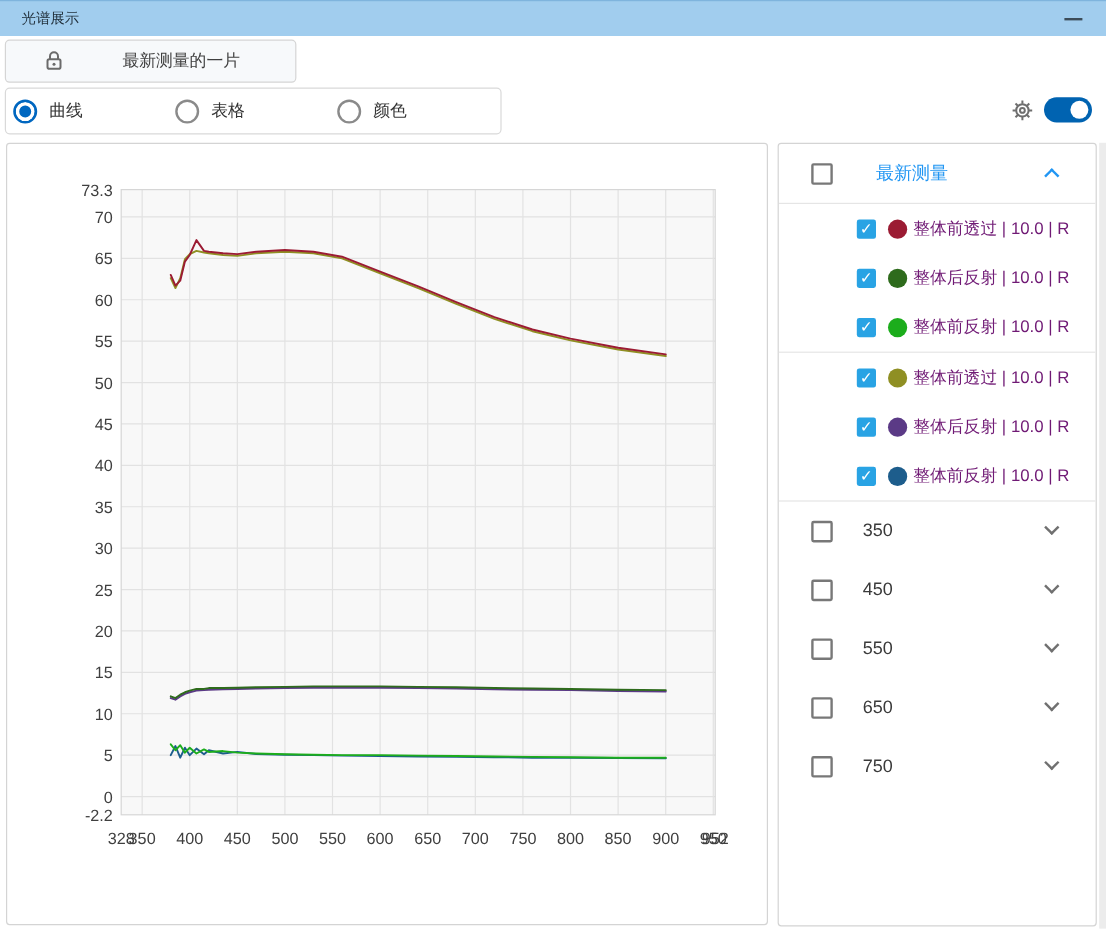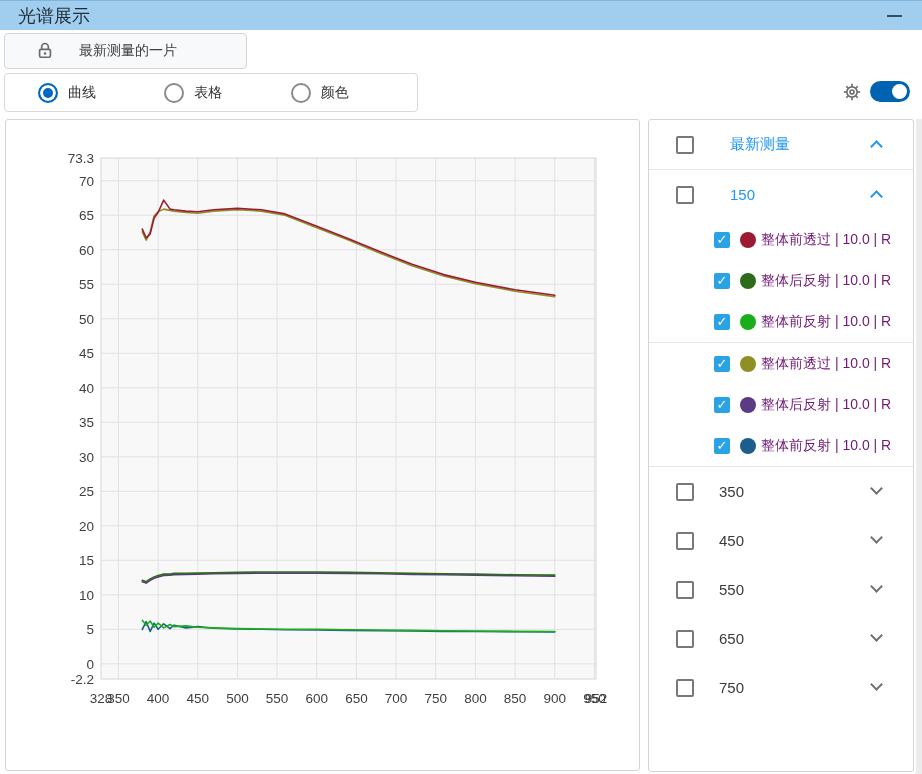--- a/index.html
+++ b/index.html
@@ -8,39 +8,39 @@
     font-family:"Liberation Sans", sans-serif;
     background:#ffffff; position:relative; overflow:hidden;
     color:#333;
   }
   
   .titlebar {
     position:absolute; left:0; top:0; width:922px; height:30px;
     background:#a1cdee; display:flex; align-items:center;
     border-top:1px solid #7fb4dd;
   }
-  .titlebar .title { margin-left:18px; font-size:18px; color:#1f2d38; }
+  .titlebar .title { margin-left:18px; font-size:12px; color:#1f2d38; }
   .min-btn {
     position:absolute; right:8px; top:0; width:40px; height:30px;
     display:flex; align-items:center; justify-content:center; cursor:pointer;
   }
   .min-btn .dash { width:15px; height:2px; background:#3c4c59; }
   
   .sample-tab {
     position:absolute; left:4px; top:33px; width:243px; height:36px;
     background:#f7f9fb; border:1px solid #d5d5d5; border-radius:4px;
-    display:flex; align-items:center; cursor:pointer;
+    display:flex; align-items:center; cursor:pointer;gap:23px;
   }
   .sample-tab .lock { margin-left:30px; width:20px; height:20px; }
   .sample-tab .tab-label { margin-left:24px; font-size:14px; color:#3f3f3f; }
   
   .radio-card {
     position:absolute; left:4px; top:73px; width:414px; height:39px;
     background:#fff; border:1px solid #d9d9d9; border-radius:4px;
-    display:flex; align-items:center; padding-left:33px;
+    display:flex; align-items:center; padding-left:6px;
   }
   .radio-item { display:flex; align-items:center; width:135px; cursor:pointer; }
   .radio {
     width:20px; height:20px; border-radius:50%;
     border:2px solid #8a8a8a; background:#fff; flex:0 0 auto;
   }
   .radio.sel {
     border:2px solid #0067c0; background:#0067c0;
     box-shadow: inset 0 0 0 3px #ffffff;
   }
@@ -225,25 +225,20 @@
 </div>
 
 <div class="sidebar">
   <div id="sidebar-list">
       <div class="group-row expanded">
         <span class="cbx"></span>
         <span class="group-label">最新测量</span>
         <span class="chev up"></span>
       </div>
       <div class="divider"></div>
-      <div class="group-row expanded">
-        <span class="cbx"></span>
-        <span class="group-label">150</span>
-        <span class="chev up"></span>
-      </div>
       <div class="item-row">
         <span class="cbx small checked">✓</span>
         <span class="series-dot" style="background: rgb(155, 27, 51);"></span>
         <span class="item-label">整体前透过 | 10.0 | R</span>
       </div>
       <div class="item-row">
         <span class="cbx small checked">✓</span>
         <span class="series-dot" style="background: rgb(46, 107, 28);"></span>
         <span class="item-label">整体后反射 | 10.0 | R</span>
       </div>

